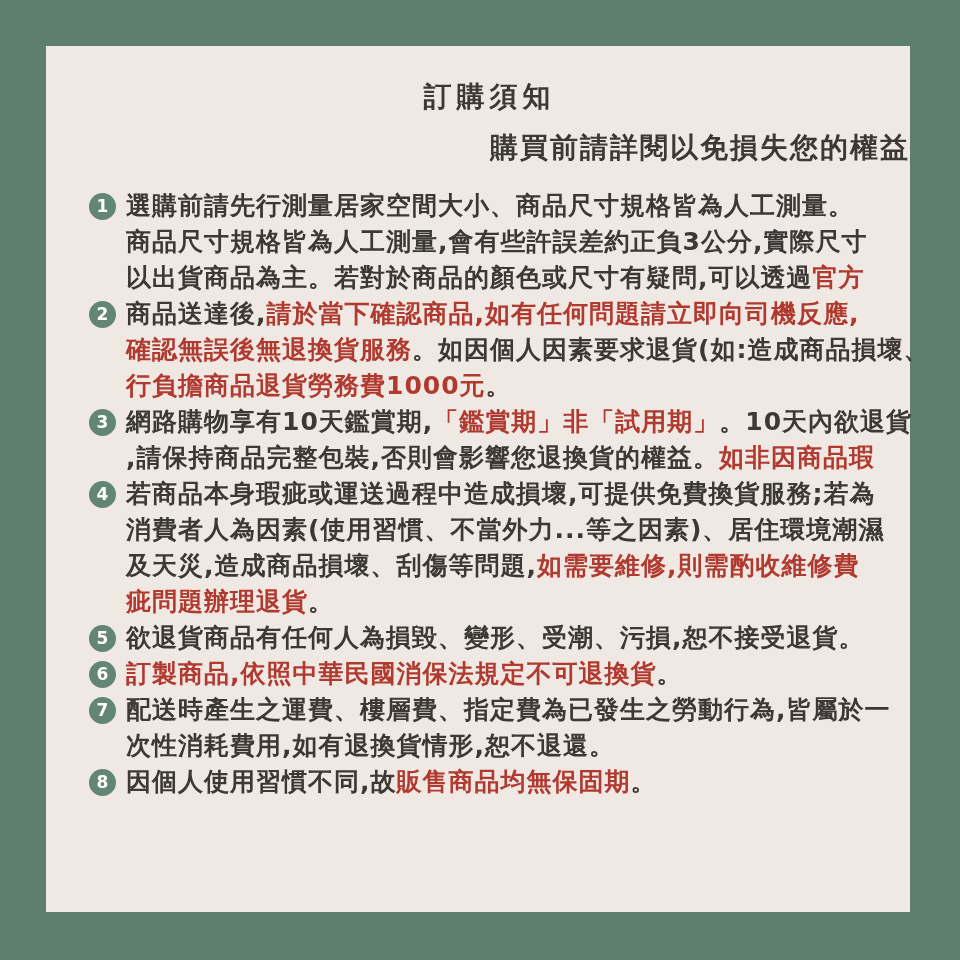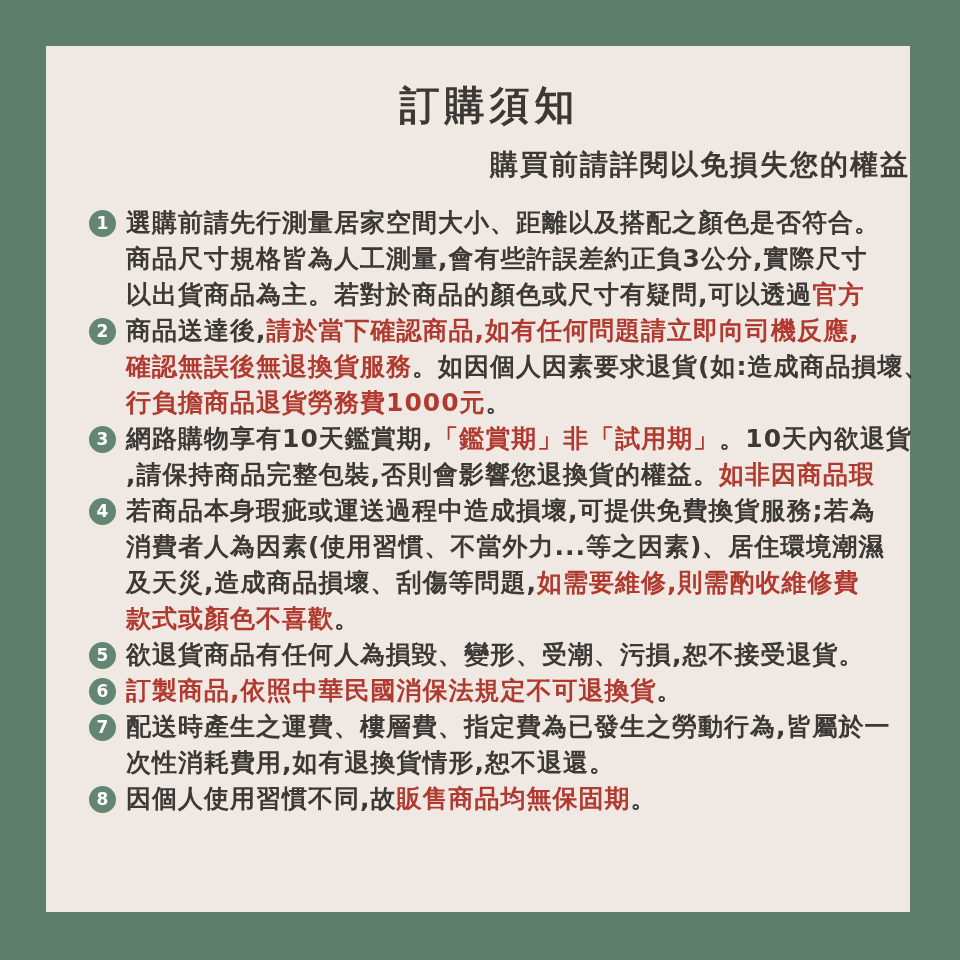--- a/index.html
+++ b/index.html
@@ -21,21 +21,21 @@
   }
   .card{
     position:absolute;
     left:46px;top:46px;
     width:864px;height:866px;
     background:var(--card-cream);
   }
   .title{
     margin:32px 0 0;
     text-align:center;
-    font-size:40px;
+    font-size:28px;
     font-weight:700;
     letter-spacing:5px;
     color:var(--text-dark);
     padding-left:23px;
   }
   .subtitle{
     margin:13px 0 0;
     text-align:right;
     font-size:28px;
     font-weight:700;
@@ -74,21 +74,21 @@
 </head>
 <body>
 
 <div class="card">
   <h1 class="title">訂購須知</h1>
   <h2 class="subtitle">購買前請詳閱以免損失您的權益</h2>
   <div class="list" id="notice-list">
       <div class="item">
         <span class="badge">1</span>
         <div class="text">
-          <div class="line"><span class="dark">選購前請先行測量居家空間大小、距離以及搭配之顏色是否符合。</span></div>
+          <div class="line"><span class="dark">選購前請先行測量居家空間大小、商品尺寸規格皆為人工測量。</span></div>
           <div class="line"><span class="dark">商品尺寸規格皆為人工測量,會有些許誤差約正負3公分,實際尺寸</span></div>
           <div class="line"><span class="dark">以出貨商品為主。若對於商品的顏色或尺寸有疑問,可以透過</span><span class="red">官方</span></div>
         </div>
       </div>
       <div class="item">
         <span class="badge">2</span>
         <div class="text">
           <div class="line"><span class="dark">商品送達後,</span><span class="red">請於當下確認商品,如有任何問題請立即向司機反應,</span></div>
           <div class="line"><span class="red">確認無誤後無退換貨服務</span><span class="dark">。如因個人因素要求退貨(如:造成商品損壞、</span></div>
           <div class="line"><span class="red">行負擔商品退貨勞務費1000元</span><span class="dark">。</span></div>
@@ -100,21 +100,21 @@
           <div class="line"><span class="dark">網路購物享有10天鑑賞期,</span><span class="red">「鑑賞期」非「試用期」</span><span class="dark">。10天內欲退貨</span></div>
           <div class="line"><span class="dark">,請保持商品完整包裝,否則會影響您退換貨的權益。</span><span class="red">如非因商品瑕</span></div>
         </div>
       </div>
       <div class="item">
         <span class="badge">4</span>
         <div class="text">
           <div class="line"><span class="dark">若商品本身瑕疵或運送過程中造成損壞,可提供免費換貨服務;若為</span></div>
           <div class="line"><span class="dark">消費者人為因素(使用習慣、不當外力...等之因素)、居住環境潮濕</span></div>
           <div class="line"><span class="dark">及天災,造成商品損壞、刮傷等問題,</span><span class="red">如需要維修,則需酌收維修費</span></div>
-          <div class="line"><span class="red">款式或顏色不喜歡</span><span class="dark">。</span></div>
+          <div class="line"><span class="red">疵問題辦理退貨</span><span class="dark">。</span></div>
         </div>
       </div>
       <div class="item">
         <span class="badge">5</span>
         <div class="text">
           <div class="line"><span class="dark">欲退貨商品有任何人為損毀、變形、受潮、污損,恕不接受退貨。</span></div>
         </div>
       </div>
       <div class="item">
         <span class="badge">6</span>

